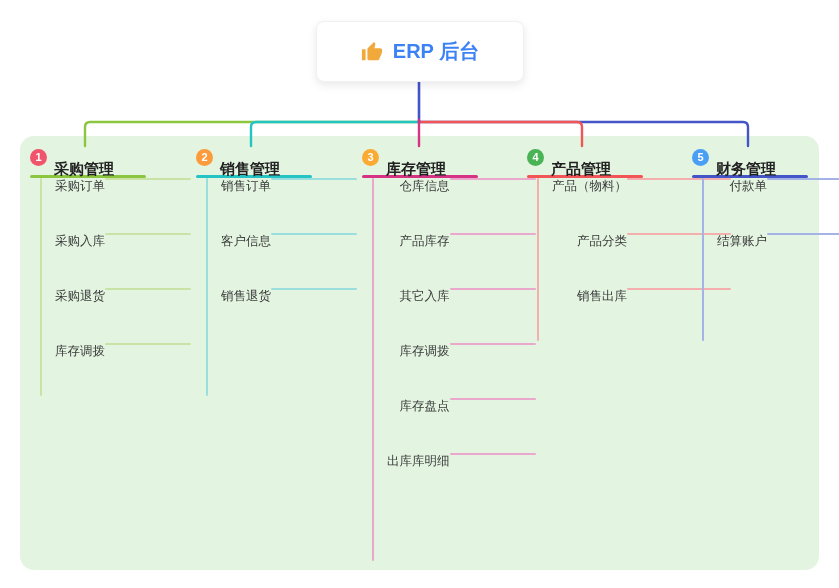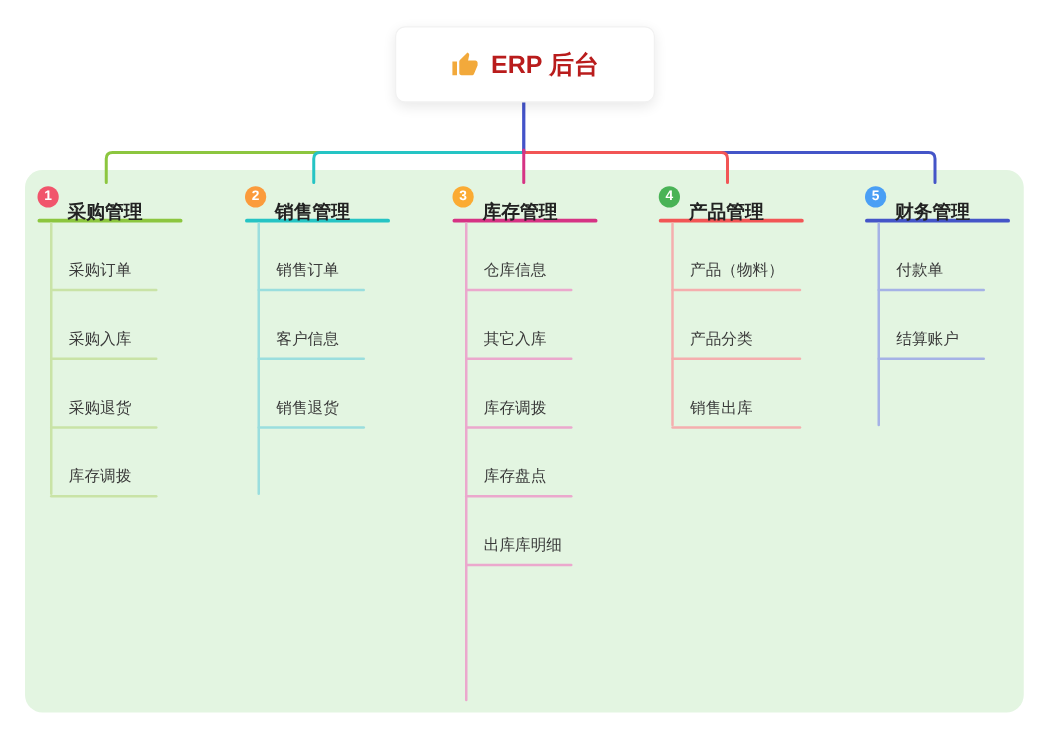--- a/index.html
+++ b/index.html
@@ -10,21 +10,21 @@
   .panel{
     position:absolute;left:20px;top:136px;width:799px;height:434px;
     background:#e3f5e1;border-radius:14px;
   }
   .connectors{position:absolute;left:0;top:0;pointer-events:none;}
   .root-node{
     position:absolute;left:316px;top:21px;width:206px;height:59px;
     background:#ffffff;border:1px solid #f1f1f1;border-radius:8px;
     box-shadow:0 3px 10px rgba(0,0,0,0.09);
     display:flex;align-items:center;justify-content:center;gap:10px;
-    font-size:20px;font-weight:700;color:#b91c1c;cursor:pointer;
+    font-size:20px;font-weight:700;color:#3b82f6;cursor:pointer;
   }
   .root-node svg{display:block;}
   .branch{position:absolute;top:146px;width:170px;}
   .b1{left:30px;  --line:#8cc63f; --child:#c9e3a6; --badge:#f1556c;}
   .b2{left:196px; --line:#25c4c4; --child:#9adede; --badge:#fb9b3c;}
   .b3{left:362px; --line:#d63384; --child:#eba8cd; --badge:#fbab33;}
   .b4{left:527px; --line:#f25555; --child:#f5aeae; --badge:#49b356;}
   .b5{left:692px; --line:#4455c8; --child:#a5b2e6; --badge:#4a9ff5;}
   .branch-title{display:flex;align-items:center;gap:7px;height:22px;cursor:pointer;}
   .badge{
@@ -32,21 +32,21 @@
     color:#fff;font-size:11px;font-weight:700;line-height:17px;
     display:flex;align-items:center;justify-content:center;flex:0 0 17px;
   }
   .branch-name{font-size:15px;font-weight:700;color:#222;white-space:nowrap;margin-top:24px;}
   .title-underline{width:116px;height:3px;border-radius:2px;background:var(--line);margin-top:7px;}
   .children{position:absolute;left:10px;top:32px;}
   .vline{position:absolute;left:0;top:0;width:2px;background:var(--child);border-radius:1px;}
   .b1 .vline,.b2 .vline{height:218px;}
   .b3 .vline{height:383px;}
   .b4 .vline,.b5 .vline{height:163px;}
-  .child{height:55px;display:flex;flex-direction:column;justify-content:flex-end;cursor:pointer;}
+  .child{height:55px;display:flex;flex-direction:row;justify-content:flex-end;cursor:pointer;}
   .child-label{font-size:12.5px;color:#3a3a3a;padding-left:15px;margin-bottom:6px;white-space:nowrap;}
   .child-underline{width:86px;height:2px;background:var(--child);border-radius:1px;}
   .b4 .child-underline{width:104px;}
 </style>
 </head>
 <body>
 
 <div class="canvas">
 
   <div class="panel"></div>
@@ -125,20 +125,24 @@
       <span class="branch-name">库存管理</span>
     </div>
     <div class="title-underline"></div>
     <div class="children">
       <div class="vline"></div>
       <div class="child">
         <div class="child-label">仓库信息</div>
         <div class="child-underline"></div>
       </div>
       <div class="child">
+        <div class="child-label">产品库存</div>
+        <div class="child-underline"></div>
+      </div>
+      <div class="child">
         <div class="child-label">其它入库</div>
         <div class="child-underline"></div>
       </div>
       <div class="child">
         <div class="child-label">库存调拨</div>
         <div class="child-underline"></div>
       </div>
       <div class="child">
         <div class="child-label">库存盘点</div>
         <div class="child-underline"></div>

